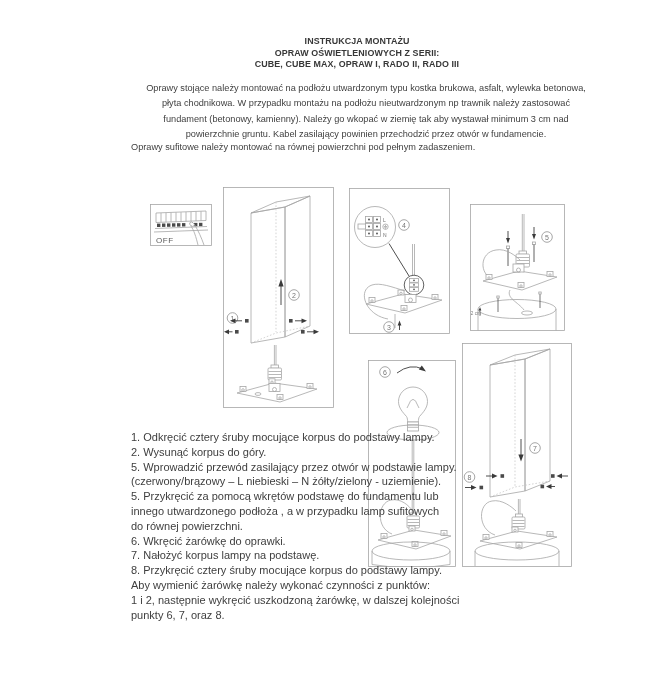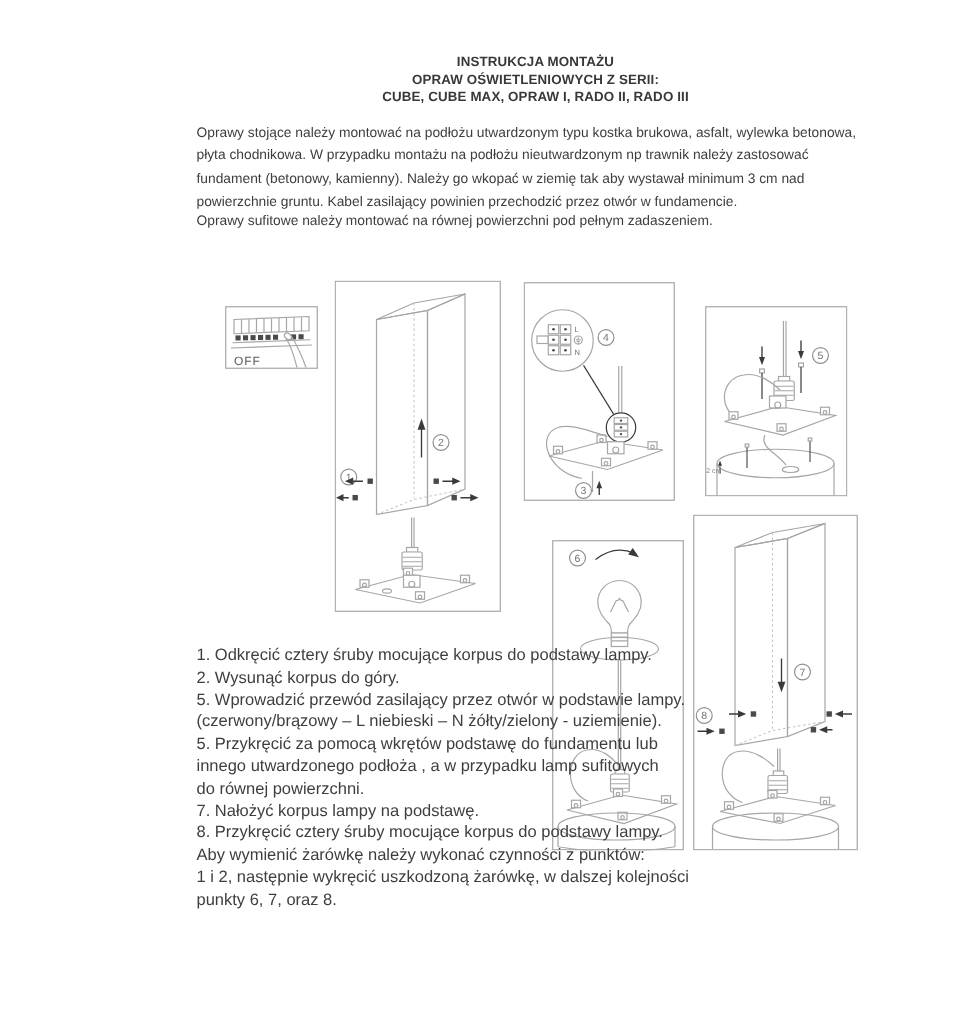--- a/index.html
+++ b/index.html
@@ -3,21 +3,21 @@
 <meta charset="utf-8">
 <style>
   html,body{margin:0;padding:0;background:#fff;}
   .page{
     position:relative;width:650px;height:677px;background:#ffffff;overflow:hidden;
     font-family:"Liberation Sans","DejaVu Sans",sans-serif;color:#3e3e3e;margin-left:32px;
   }
   .title-block{position:absolute;top:36px;left:0;width:650px;text-align:center;
     font-size:8.9px;line-height:11.5px;color:#383838;font-weight:bold;letter-spacing:.1px;}
   .intro-block{position:absolute;top:81px;left:99px;width:470px;
-    font-size:9.2px;line-height:15.3px;color:#3e3e3e;}
+    font-size:9.2px;line-height:15.3px;color:#3e3e3e;text-align:center;}
   .ceiling-note{position:absolute;top:140px;left:99px;width:470px;
     font-size:9.2px;line-height:15px;color:#3e3e3e;}
   .steps-block{position:absolute;top:430px;left:99px;width:330px;
     font-size:11px;line-height:14.8px;color:#3e3e3e;}
   .panel{position:absolute;}
   
   .ln{stroke:#a6a6a6;fill:none;stroke-width:.8;}
   .lnf{stroke:#a6a6a6;fill:#ffffff;stroke-width:.8;}
   .dash{stroke:#c2c2c2;fill:none;stroke-width:.7;stroke-dasharray:1.6 1.8;}
   .dk{stroke:#3a3a3a;fill:none;stroke-width:.9;}
@@ -370,19 +370,20 @@
   </svg>
 
   <div class="steps-block">
     <div>1. Odkręcić cztery śruby mocujące korpus do podstawy lampy.</div>
     <div>2. Wysunąć korpus do góry.</div>
     <div>5. Wprowadzić przewód zasilający przez otwór w podstawie lampy.</div>
     <div>(czerwony/brązowy – L niebieski – N żółty/zielony - uziemienie).</div>
     <div>5. Przykręcić za pomocą wkrętów podstawę do fundamentu lub</div>
     <div>innego utwardzonego podłoża , a w przypadku lamp sufitowych</div>
     <div>do równej powierzchni.</div>
+    <div>6. Wkręcić żarówkę do oprawki.</div>
     <div>7. Nałożyć korpus lampy na podstawę.</div>
     <div>8. Przykręcić cztery śruby mocujące korpus do podstawy lampy.</div>
     <div>Aby wymienić żarówkę należy wykonać czynności z punktów:</div>
     <div style="width:330px;">1 i 2, następnie wykręcić uszkodzoną żarówkę, w dalszej kolejności punkty 6, 7, oraz 8.</div>
   </div>
 
 </div>
 
 </body></html>

